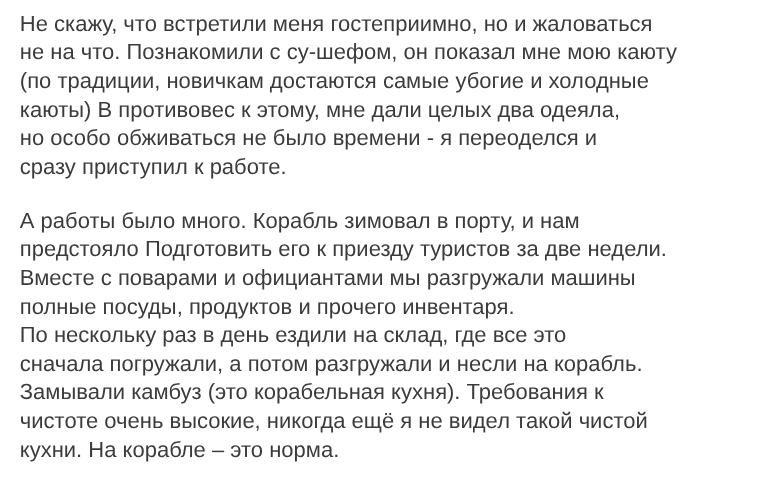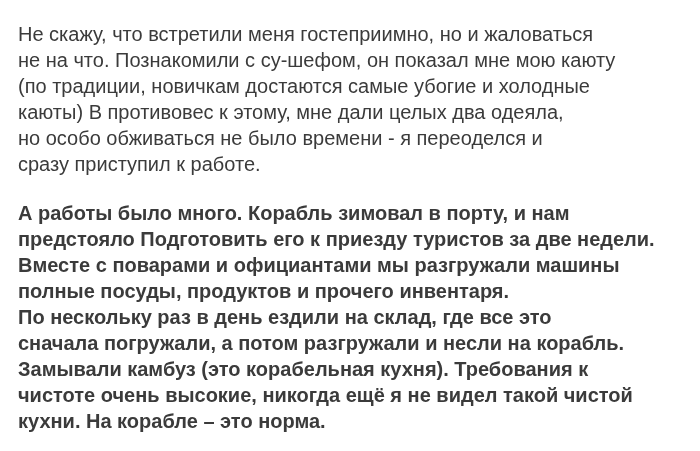--- a/index.html
+++ b/index.html
@@ -6,36 +6,35 @@
     margin: 0;
     padding: 0;
     background: #ffffff;
   }
   .page {
     position: relative;
     width: 700px;
     height: 451px;
     background: #ffffff;
     box-sizing: border-box;
-    padding: 21px 12px 0 18px;
+    padding: 9px 12px 0 18px;
     overflow: hidden;
     font-family: "Liberation Sans", sans-serif;
     font-size: 20px;
     line-height: 26px;
     font-weight: 400;
     color: #3b3b3b;
   }
   .para {
     margin: 0 0 23px 0;
     white-space: pre-line;
     letter-spacing: 0;
   }
   .para:last-child {
     margin-bottom: 0;
-    font-weight: bold;
   }
 </style>
 </head>
 <body>
 
 <div class="page">
   <p class="para">Не скажу, что встретили меня гостеприимно, но и жаловаться
 не на что. Познакомили с су-шефом, он показал мне мою каюту
 (по традиции, новичкам достаются самые убогие и холодные
 каюты) В противовес к этому, мне дали целых два одеяла,

